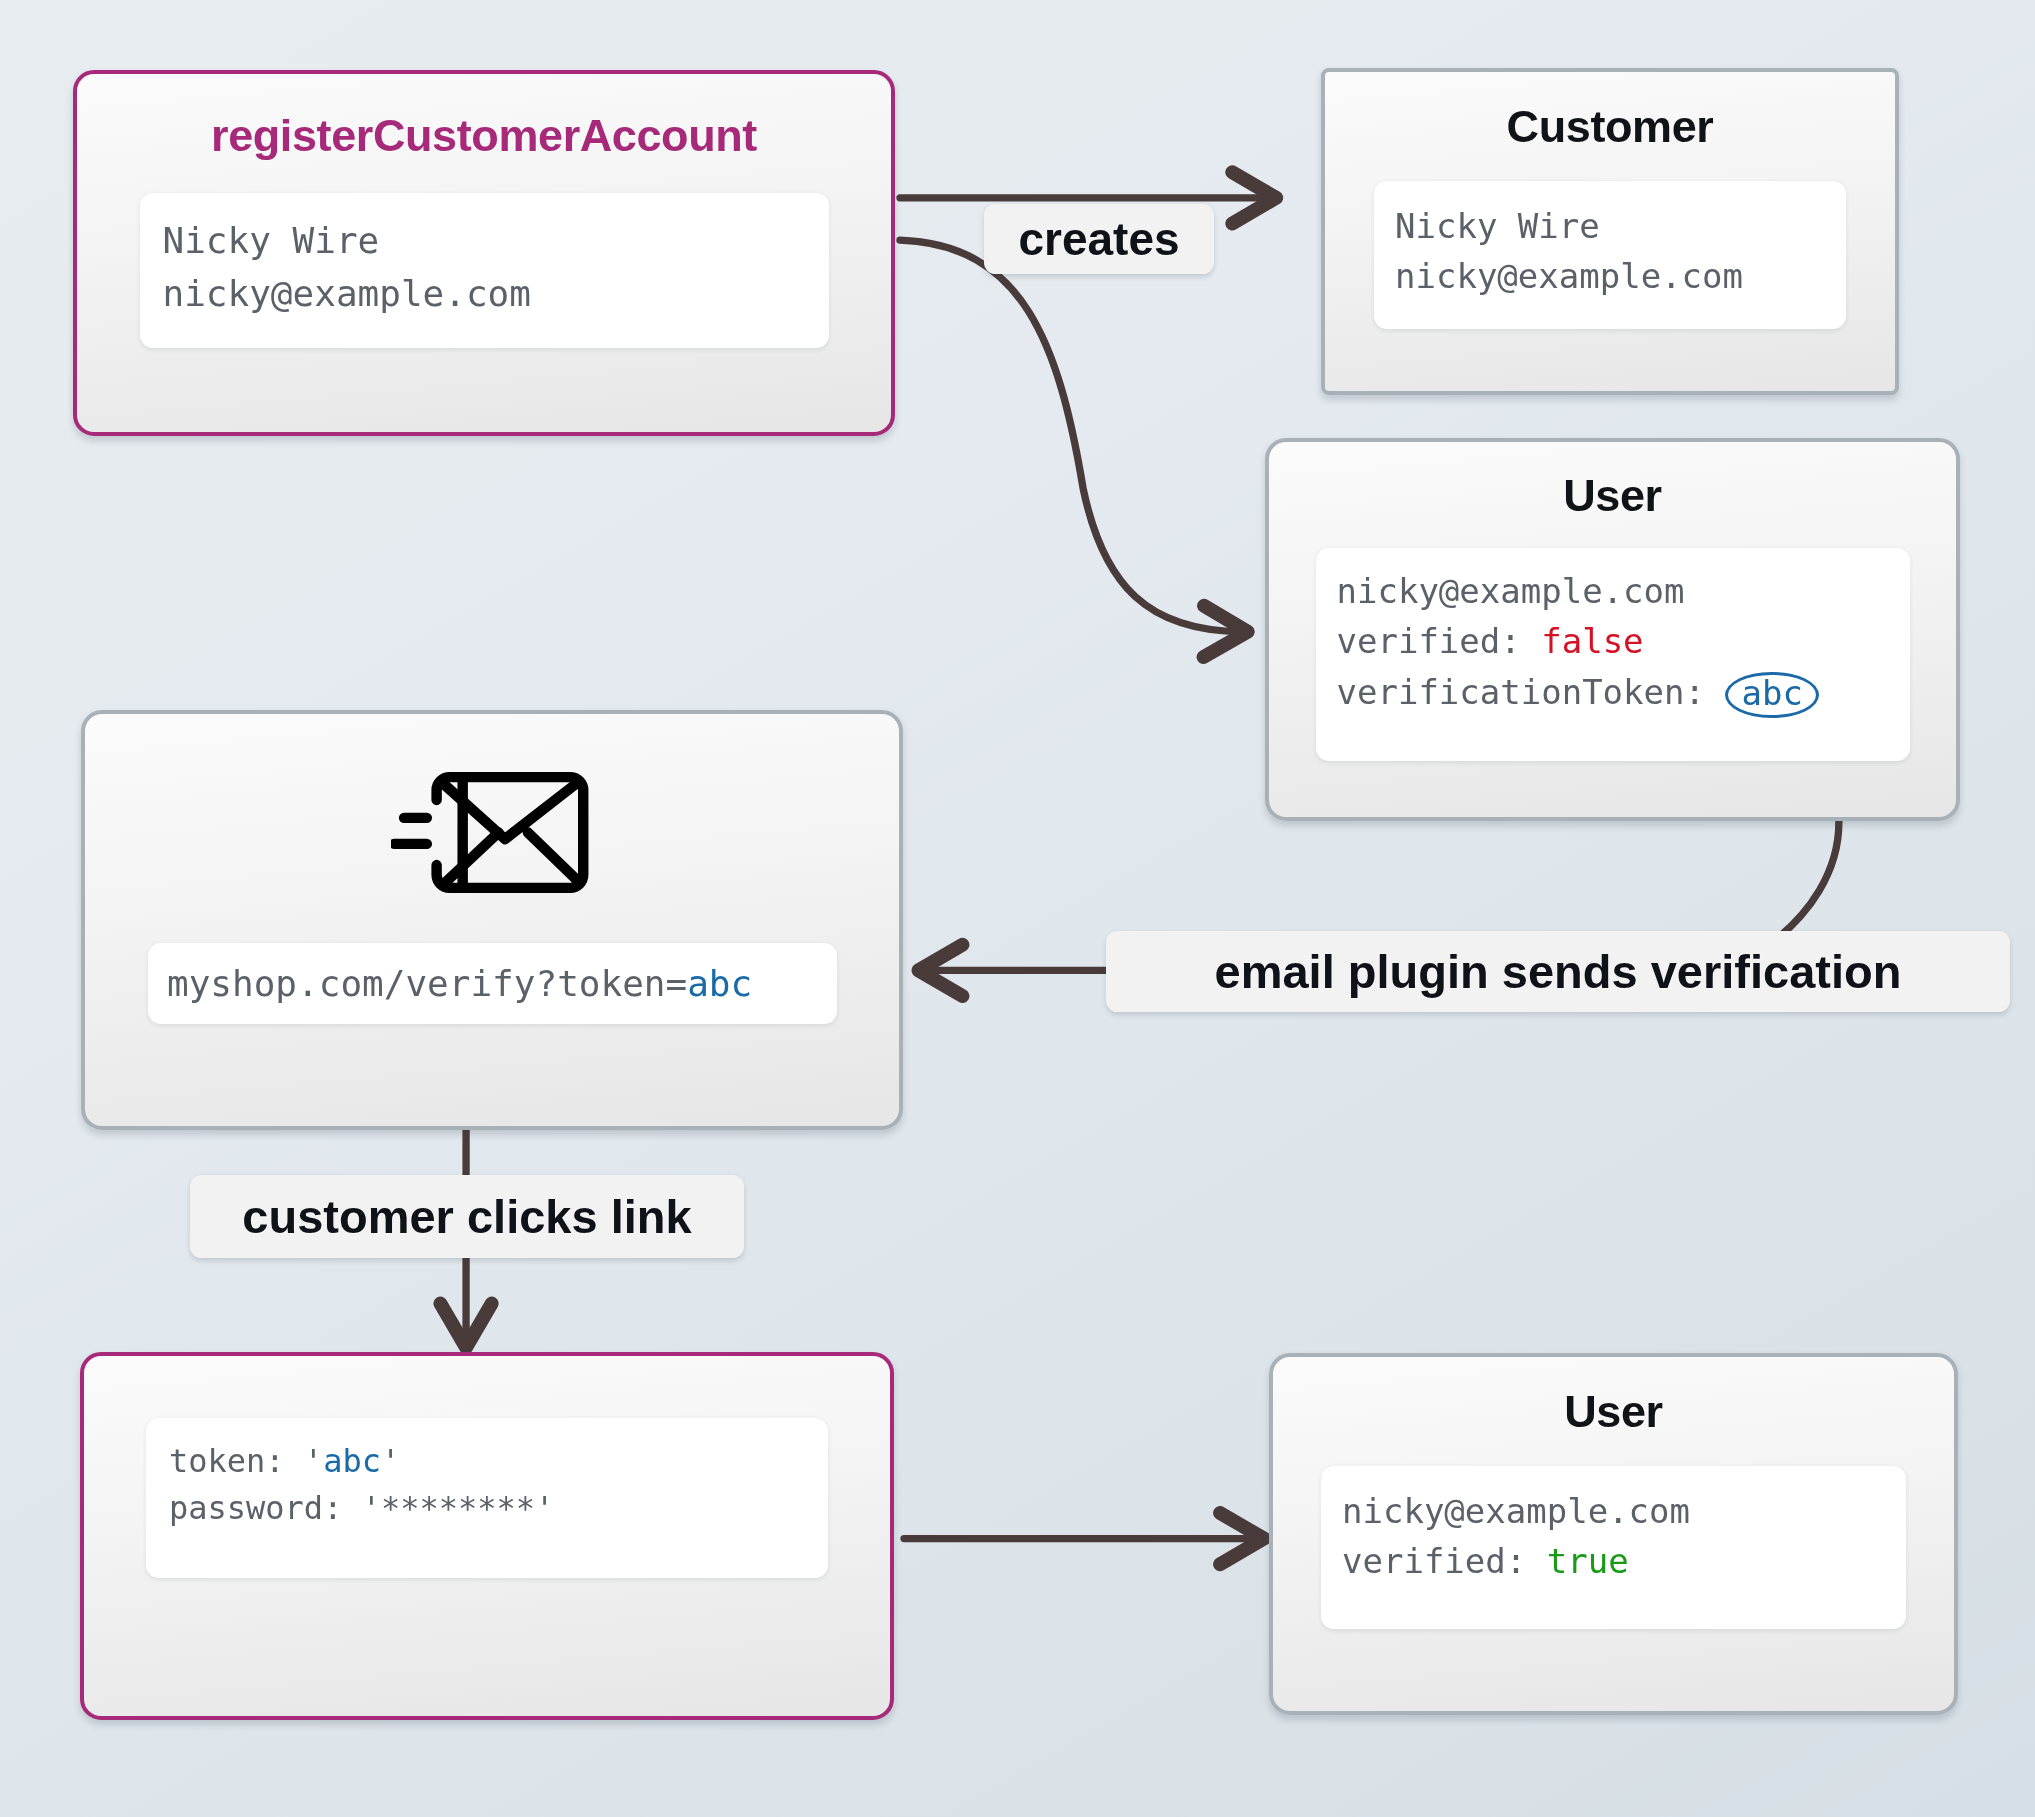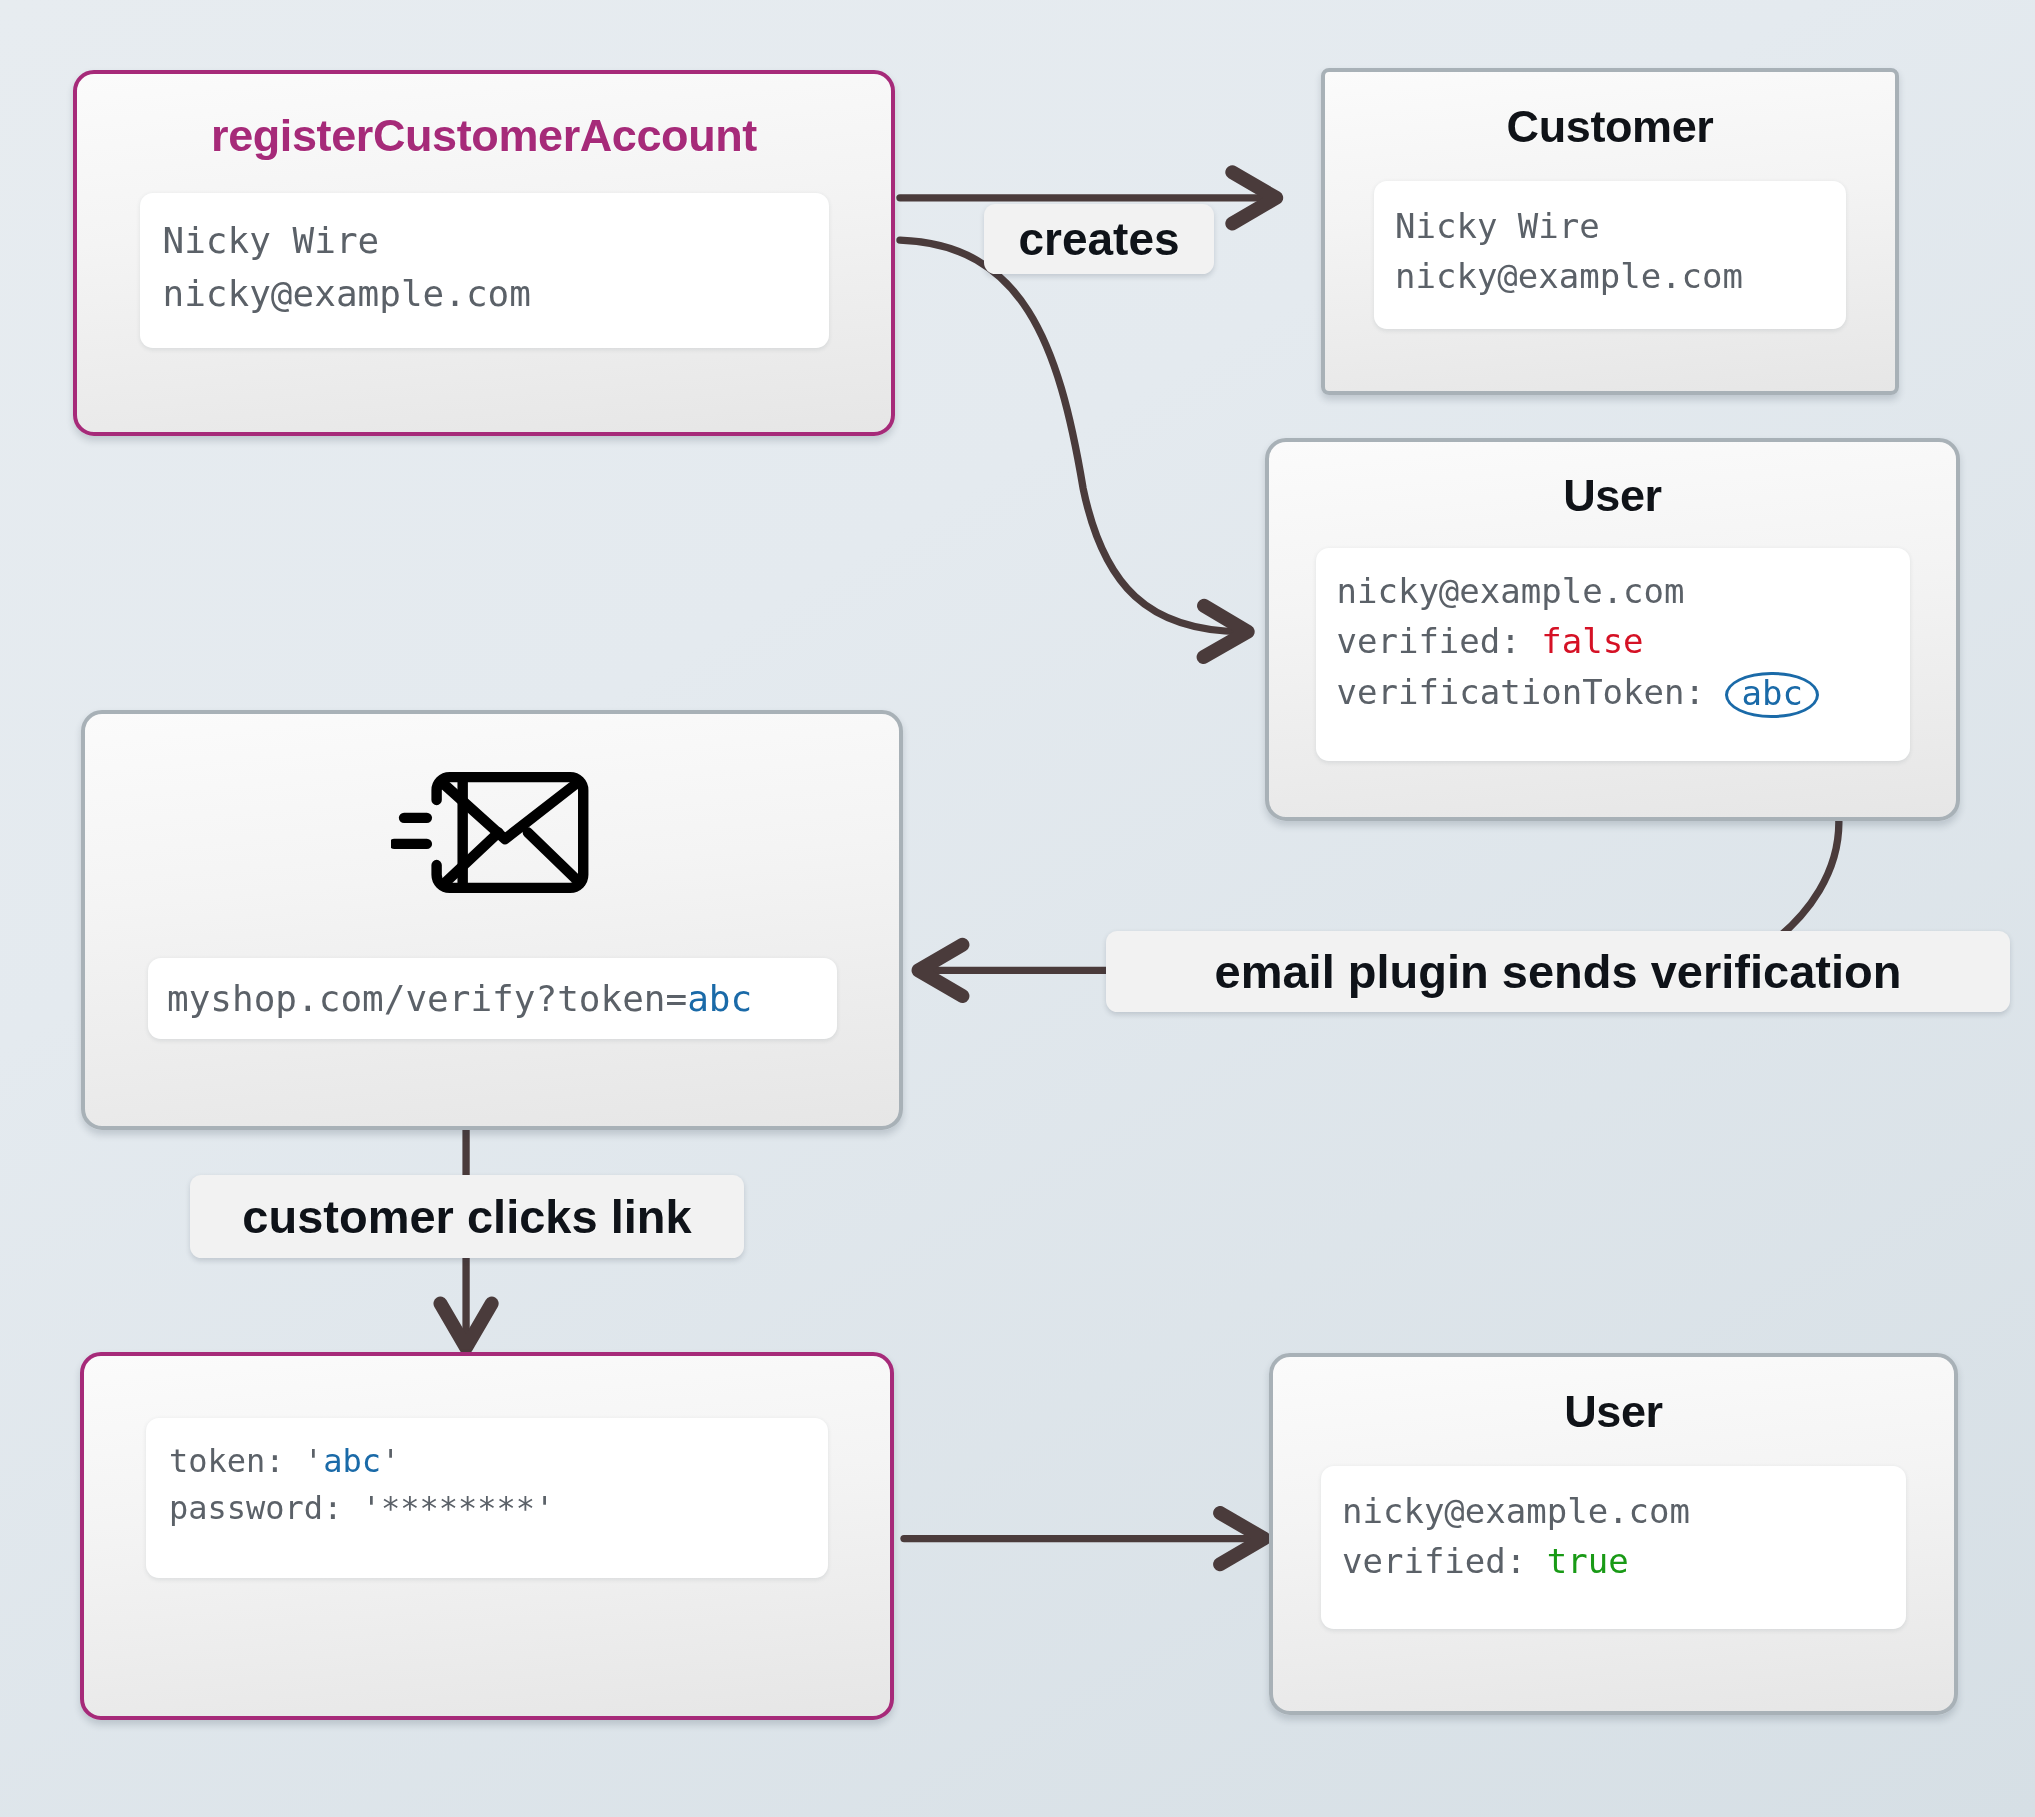--- a/index.html
+++ b/index.html
@@ -165,21 +165,21 @@
         <span>verified:</span>
         <span class="val-false">false</span>
       </div>
       <div class="line">
         <span>verificationToken:</span>
         <span class="circled">abc</span>
       </div>
     </div>
   </div>
 
-  <div class="node plain" style="left:81px; top:710px; width:822px; height:420px; padding-top:42px;gap:15px;">
+  <div class="node plain" style="left:81px; top:710px; width:822px; height:420px; padding-top:42px;">
     <div style="margin-top:8.1px;">
       <svg class="mail-icon" width="202" height="137" viewBox="0 0 124 84" fill="none" stroke="#000000" stroke-width="6.4" stroke-linecap="round" stroke-linejoin="round">
 
         <path d="M44 8 L36 8 A8 8 0 0 0 28 16 L28 22"></path>
         <path d="M28 62 L28 68 A8 8 0 0 0 36 76 L44 76"></path>
         <path d="M44 8 L110 8 A8 8 0 0 1 118 16 L118 68 A8 8 0 0 1 110 76 L44 76 L44 8 Z"></path>
 
         <path d="M31 11 L70 46 L115 11"></path>
 
         <path d="M33 73 L66 42"></path>

